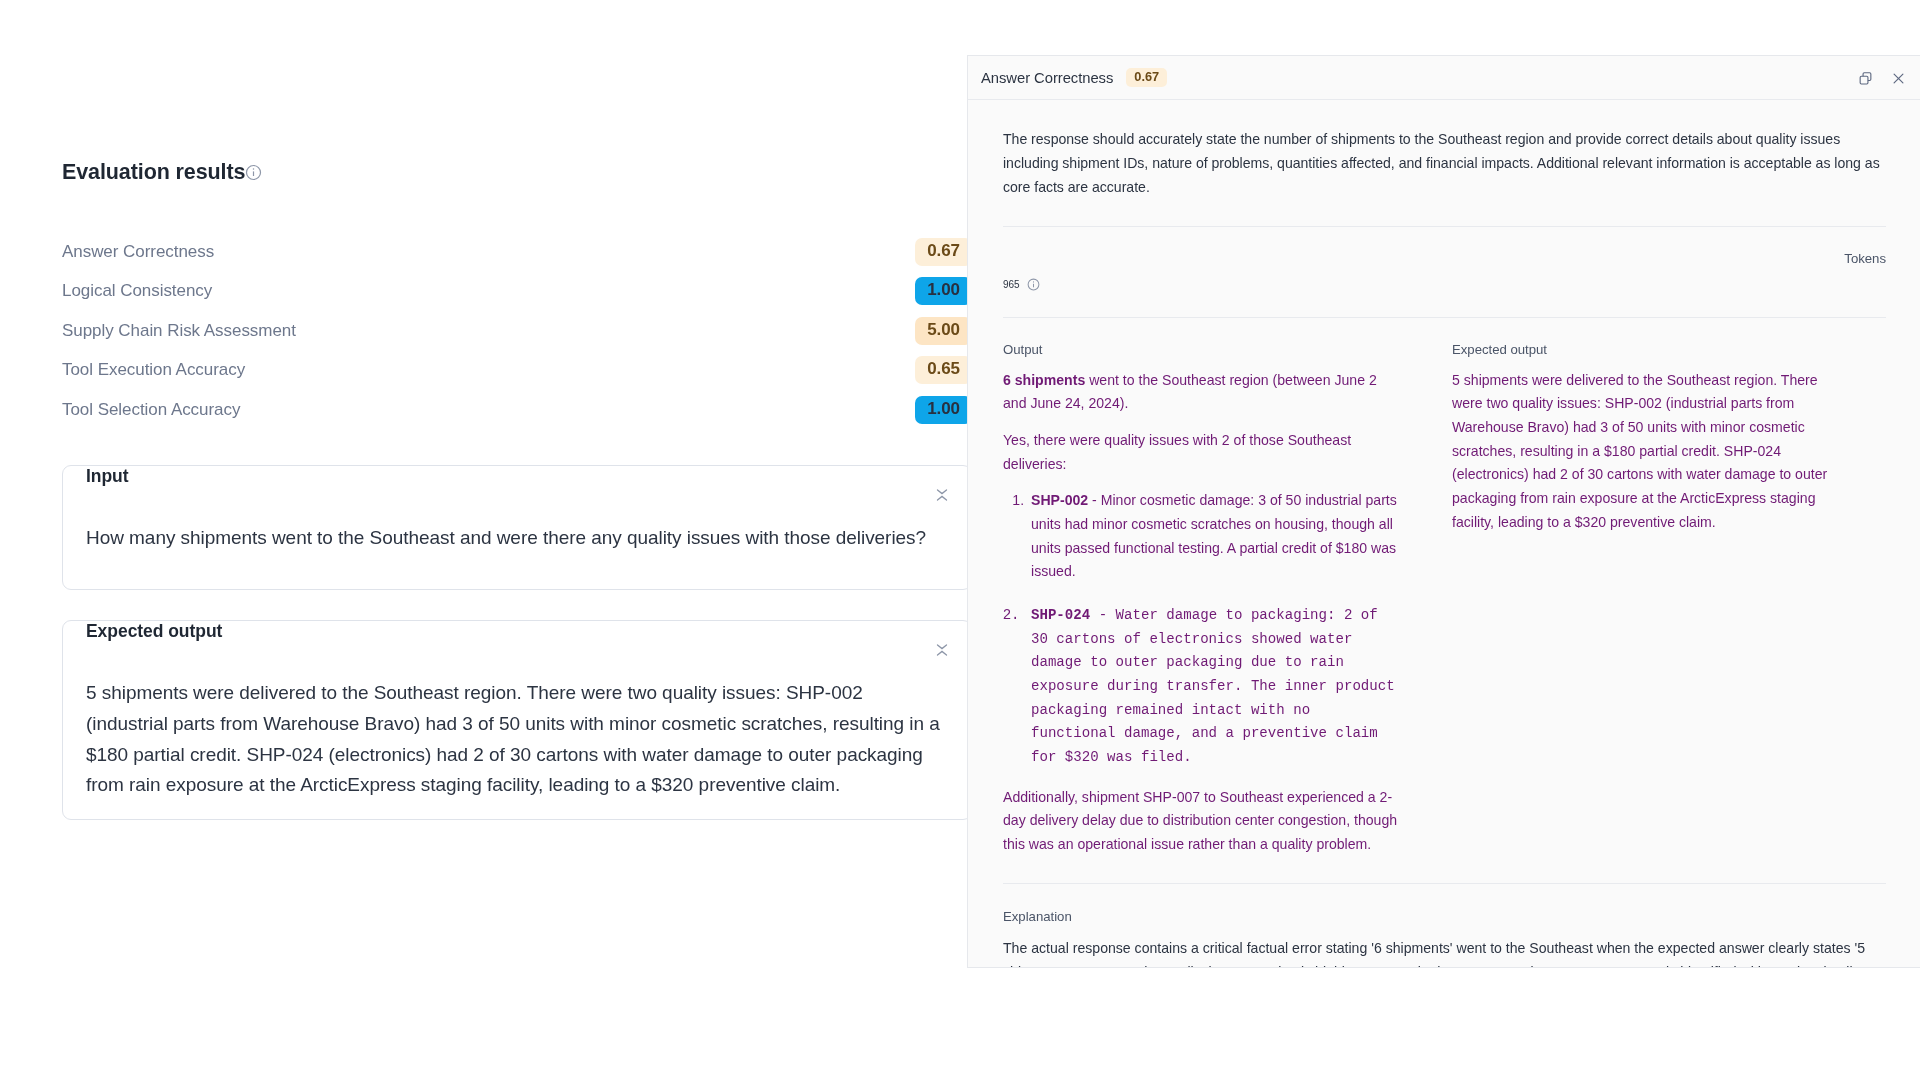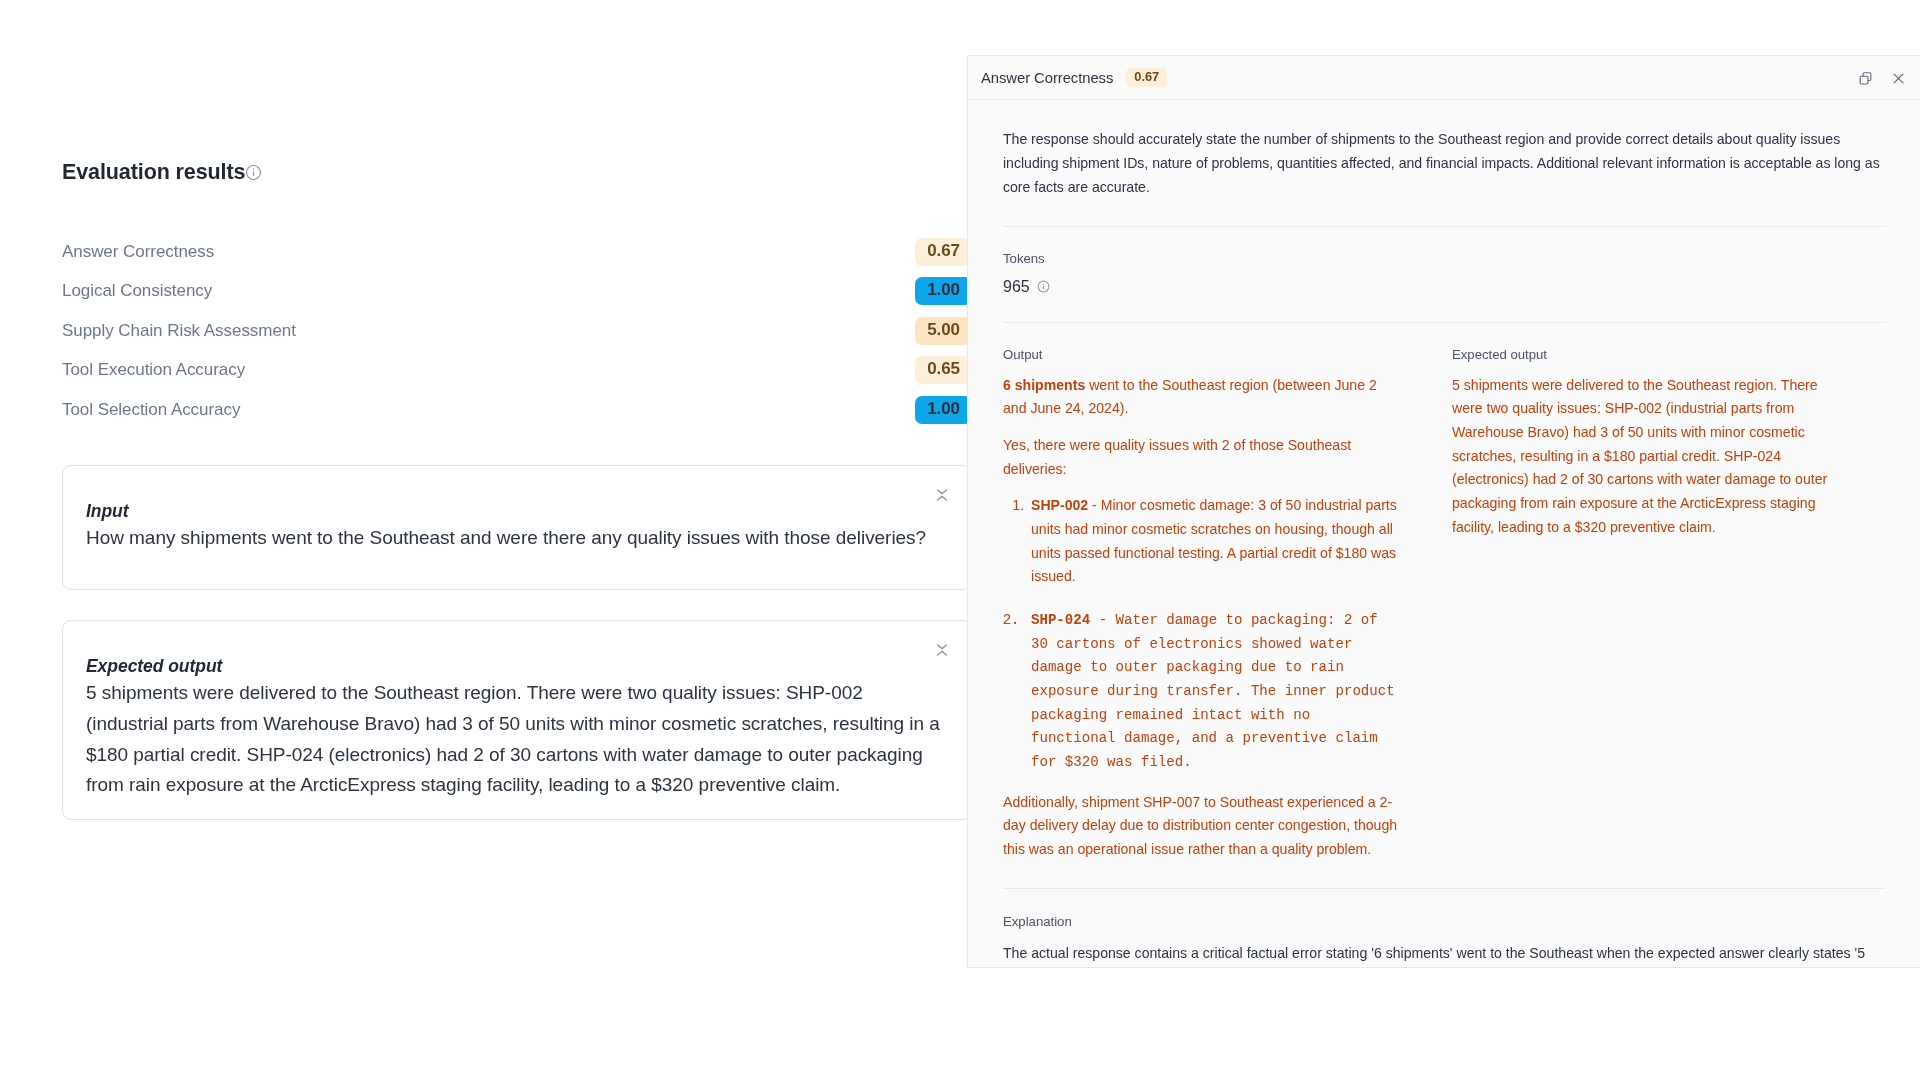--- a/index.html
+++ b/index.html
@@ -92,23 +92,22 @@
     border: 1px solid #dfe3ea;
     border-radius: 9px;
   }
   .card-input { top: 465px; height: 125px; }
   .card-expected { top: 620px; height: 200px; }
 
   .card-head {
     position: relative;
     height: 56px;
     display: flex;
-    align-items: flex-end;
+    align-items: flex-start;
     padding: 0 22px 0 23px;
-    font-style: italic;
   }
   .card-title {
     font-size: 17.5px;
     font-weight: bold;
     color: #1f2733;
     letter-spacing: -0.05px;
   }
   .collapse-btn {
     position: absolute;
     right: 19px;
@@ -202,45 +201,45 @@
   }
 
   .sec-criteria { padding-top: 27px; }
 
   .divider {
     height: 1px;
     background: #e8eaee;
     margin: 26px 0 0 0;
   }
 
-  .sec-tokens { padding-top: 24px; }
+  .sec-tokens { padding-top: 24px; text-align: right; }
   .token-line {
     display: flex;
     align-items: center;
     gap: 7px;
-    font-size: 16px;
+    font-size: 10px;
     color: #2c3442;
   }
   .token-info {
     width: 13px; height: 13px;
     color: #8d96a8;
     display: inline-flex;
     align-items: center;
     justify-content: center;
   }
   .token-info svg { display: block; }
 
   .sec-io {
     padding-top: 24px;
     display: flex;
     gap: 49px;
   }
   .io-col { width: 400px; }
 
-  .io-text { font-size: 14.1px; line-height: 1.68; color: #c2410c; }
+  .io-text { font-size: 14.1px; line-height: 1.68; color: #701a75; }
   .io-text p { margin-bottom: 13px; }
   .io-text p:last-child { margin-bottom: 0; }
   .io-text ol {
     margin: 0 0 13px 0;
     padding-left: 25px;
   }
   .io-text ol li {
     margin-bottom: 20px;
     padding-left: 3px;
   }

